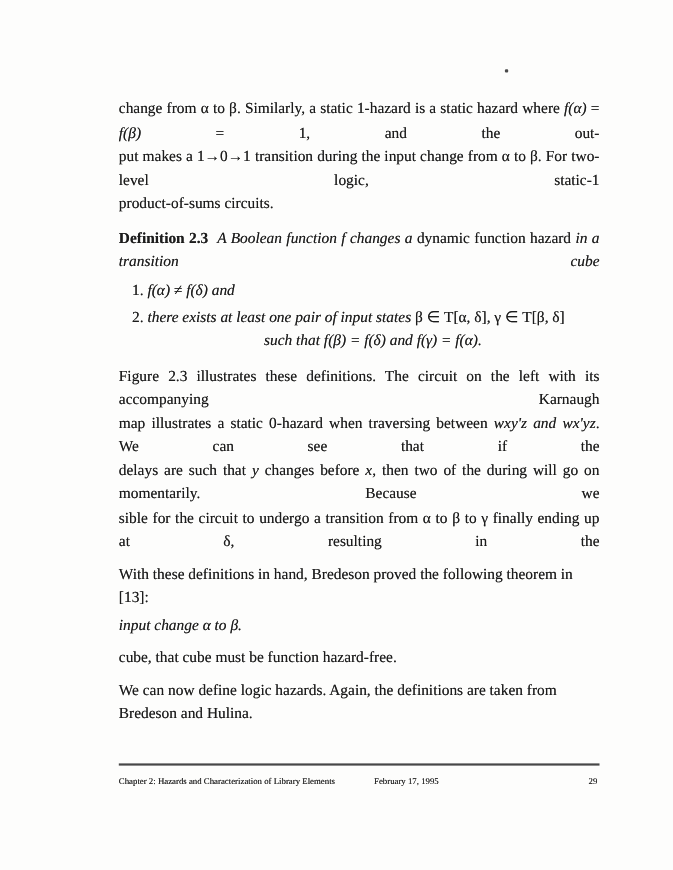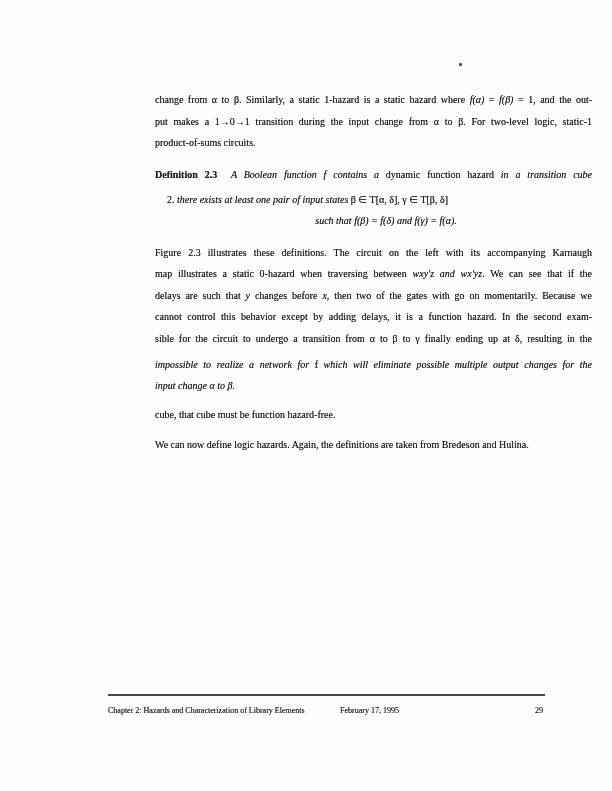--- a/index.html
+++ b/index.html
@@ -15,23 +15,22 @@
     color:var(--text-color);
     overflow:hidden;
   }
   .page{position:relative;width:612px;height:791px;}
   .speck{
     position:absolute;left:459px;top:63px;width:3px;height:3px;
     background:#4a4a4a;border-radius:1px;
   }
   .body-text{
     position:absolute;left:108px;top:89px;width:437px;
-    font-size:10px;line-height:21.5px;
+    font-size:14px;line-height:21.5px;
     text-shadow:0 0 0.35px rgba(10,10,10,0.65);
-    margin-left:47px;
   }
   .para{margin:0;}
   .ln{text-align:left;}
   .ln.j{text-align:justify;text-align-last:justify;}
   .ln i{font-style:italic;}
   .ln b{font-weight:bold;}
   .mt10{margin-top:10px;}
   .mt8{margin-top:8px;}
   .mt7{margin-top:7.5px;}
   .mt4{margin-top:4px;}
@@ -59,40 +58,44 @@
 
   <main class="body-text">
 
     <div class="para">
       <div class="ln j"><span>change from α to β. Similarly, a static 1-hazard is a static hazard where </span><i>f(α)</i><span> = </span><i>f(β)</i><span> = 1, and the out-</span></div>
       <div class="ln j"><span>put makes a 1→0→1 transition during the input change from α to β. For two-level logic, static-1</span></div>
       <div class="ln"><span>product-of-sums circuits.</span></div>
     </div>
 
     <div class="para mt10">
-      <div class="ln j"><b>Definition 2.3</b><span>&nbsp;&nbsp;</span><i>A Boolean function f contains a</i><span> dynamic function hazard </span><i>in a transition cube</i></div>
+      <div class="ln j"><b>Definition 2.3</b><span>&nbsp;&nbsp;</span><i>A Boolean function f changes a</i><span> dynamic function hazard </span><i>in a transition cube</i></div>
     </div>
 
+    <div class="para mt4">
+      <div class="ln list-line"><span>1.&nbsp;</span><i>f(α) ≠ f(δ) and</i></div>
+    </div>
 
     <div class="para mt35">
       <div class="ln list-line"><span>2.&nbsp;</span><i>there exists at least one pair of input states </i><span>β ∈ T[α, δ], γ ∈ T[β, δ]</span></div>
       <div class="ln list-cont"><i>such that f(β) = f(δ) and f(γ) = f(α).</i></div>
     </div>
 
     <div class="para mt10">
       <div class="ln j"><span>Figure 2.3 illustrates these definitions. The circuit on the left with its accompanying Karnaugh</span></div>
       <div class="ln j"><span>map illustrates a static 0-hazard when traversing between </span><i>wxy'z and wx'yz</i><span>. We can see that if the</span></div>
-      <div class="ln j"><span>delays are such that </span><i>y</i><span> changes before </span><i>x</i><span>, then two of the gates with go on momentarily. Because we</span></div>
-      <div class="ln j"><span>cannot control this behavior except by adding delays, it is a function hazard. In the second exam-</span></div>
+      <div class="ln j"><span>delays are such that </span><i>y</i><span> changes before </span><i>x</i><span>, then two of the during will go on momentarily. Because we</span></div>
       <div class="ln j"><span>sible for the circuit to undergo a transition from α to β to γ finally ending up at δ, resulting in the</span></div>
     </div>
 
+    <div class="para mt8">
+      <div class="ln"><span>With these definitions in hand, Bredeson proved the following theorem in [13]:</span></div>
+    </div>
 
     <div class="para mt45">
-      <div class="ln j"><i>impossible to realize a network for </i><span>f</span><i> which will eliminate possible multiple output changes for the</i></div>
       <div class="ln"><i>input change α to β.</i></div>
     </div>
 
     <div class="para mt7">
       <div class="ln"><span>cube, that cube must be function hazard-free.</span></div>
     </div>
 
     <div class="para mt8">
       <div class="ln"><span>We can now define logic hazards. Again, the definitions are taken from Bredeson and Hulina.</span></div>
     </div>

